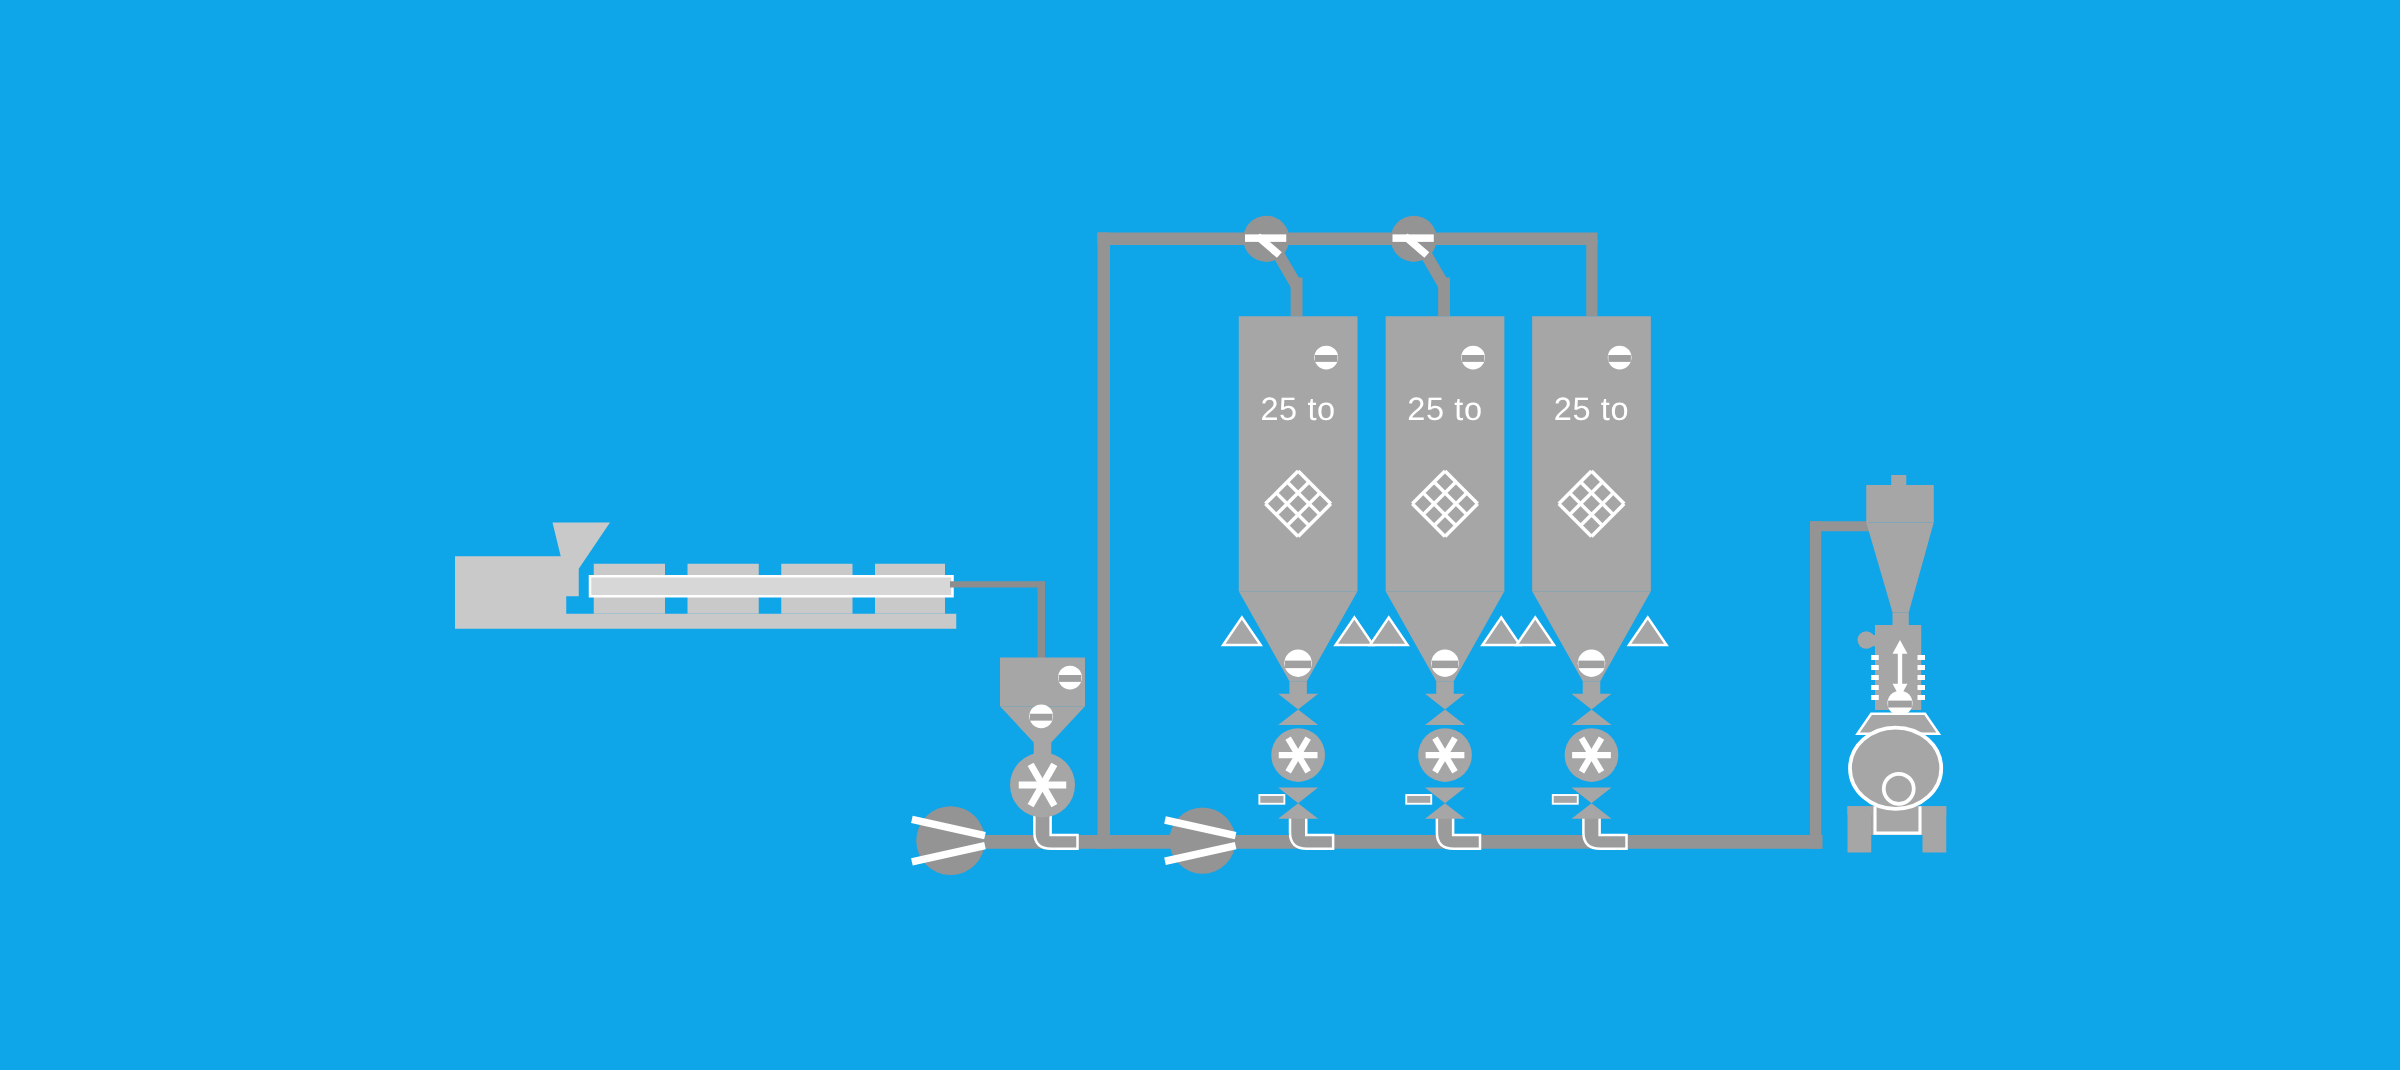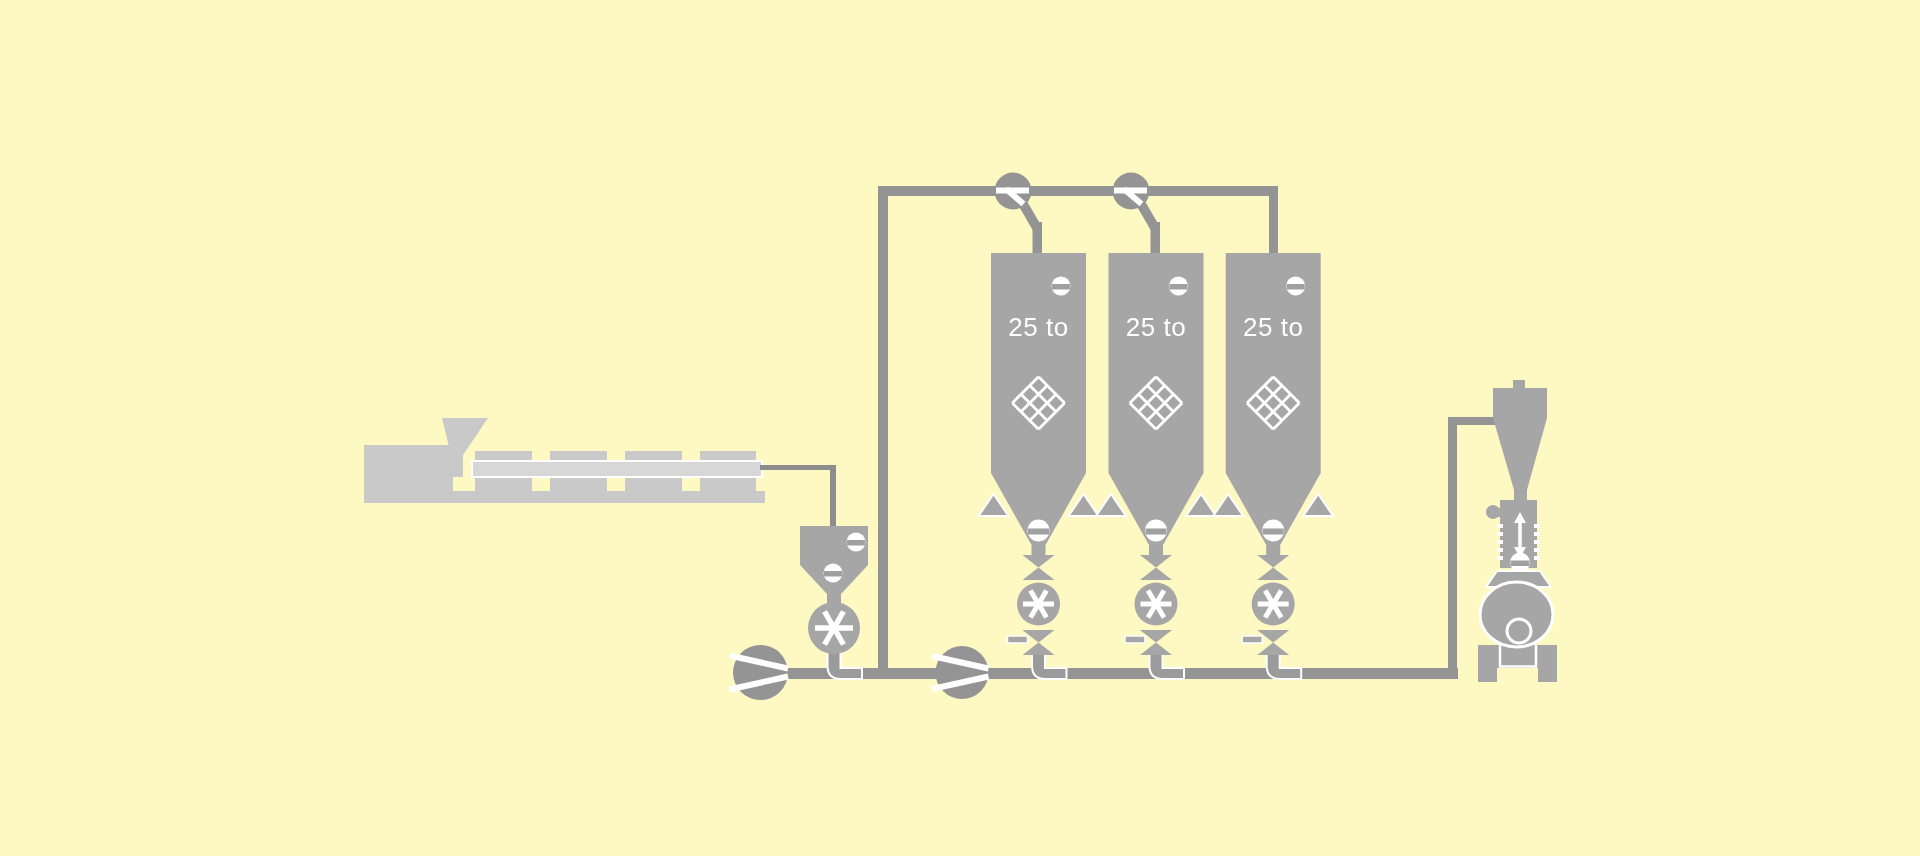--- a/index.html
+++ b/index.html
@@ -1,16 +1,16 @@
 <!DOCTYPE html>
 <html><head>
 <meta charset="utf-8">
 <style>
   html,body{margin:0;padding:0;background:#000;}
-  #stage{position:relative;width:1920px;height:856px;background:#fef9c3;overflow:hidden;}
+  #stage{position:relative;width:1920px;height:856px;background:#0ea5e9;overflow:hidden;}
   svg{display:block;width:1920px;height:856px;}
   text.capacity{font-family:"Liberation Sans", sans-serif;font-size:26px;fill:#ffffff;letter-spacing:0.5px;}
 </style>
 </head>
 <body>
 
 <div id="stage">
 <svg viewBox="0 0 1920 856" xmlns="http://www.w3.org/2000/svg">
 
   <g>

